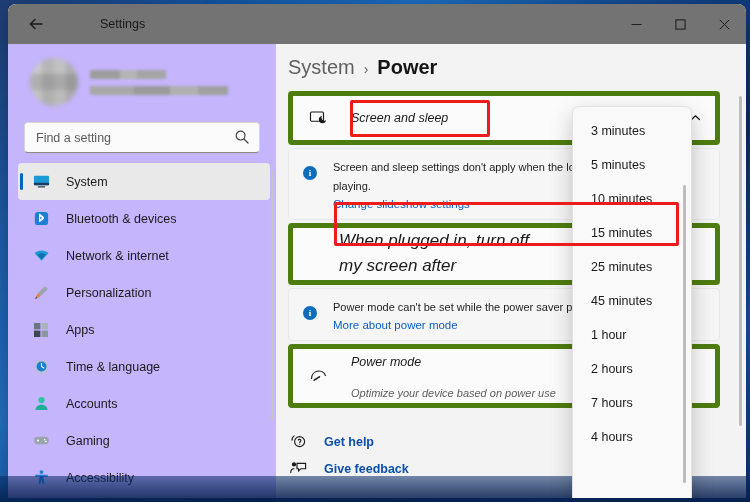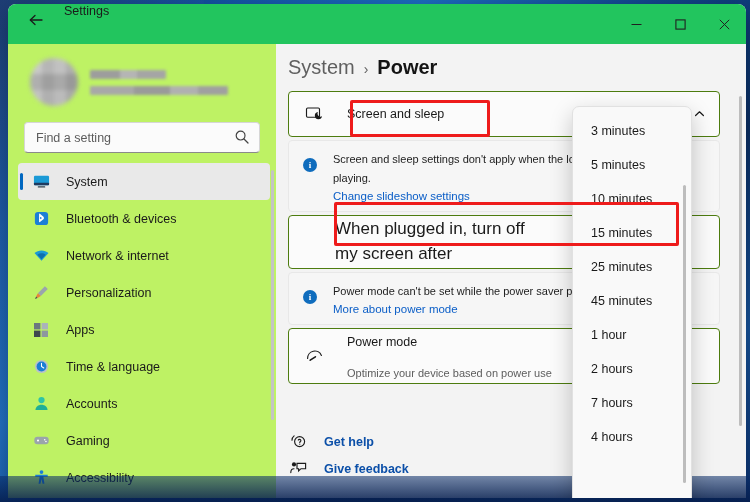--- a/index.html
+++ b/index.html
@@ -46,23 +46,24 @@
     overflow: hidden;
     display: flex;
     flex-direction: column;
   }
 
   
   .titlebar {
     height: 40px;
     flex: 0 0 40px;
     display: flex;
-    align-items: flex-start;
-    background: #22c55e;
-    position: relative;
+    align-items: center;
+    background: #737373;
+    position: relative;
+    gap: 36px;
   }
   .back-button {
     width: 32px; height: 32px;
     margin-left: 12px;
     display: flex; align-items: center; justify-content: center;
     border-radius: 4px;
     color: #1a1a1a;
   }
   .back-button svg { width: 16px; height: 16px; }
   .app-title {
@@ -88,21 +89,21 @@
     flex: 1 1 auto;
     display: flex;
     min-height: 0;
     position: relative;
   }
 
   
   .sidebar {
     width: 268px;
     flex: 0 0 268px;
-    background: #bef264;
+    background: #c4b5fd;
     padding: 0 0 0 0;
     position: relative;
     overflow: hidden;
   }
   .profile {
     display: flex;
     align-items: center;
     padding: 12px 0 10px 22px;
     height: 74px;
   }
@@ -220,24 +221,25 @@
     gap: 9px;
     padding: 12px 0 12px 0;
     font-size: 20px;
   }
   .crumb-system { color: #5f5f5f; font-weight: 400; }
   .crumb-sep { color: #5f5f5f; font-size: 14px; }
   .crumb-power { color: #141414; font-weight: 700; }
 
   .card {
     background: #fbfbfb;
-    border: 1px solid #4d7c0f;
+    border: 5px solid #4d7c0f;
     border-radius: 4px;
     margin-right: 26px;
     margin-bottom: 3px;
+    font-style: italic;
   }
   .card-row {
     display: flex;
     align-items: center;
     min-height: 44px;
     padding: 0 10px 0 14px;
     position: relative;
   }
   .row-icon {
     width: 22px; flex: 0 0 22px;

